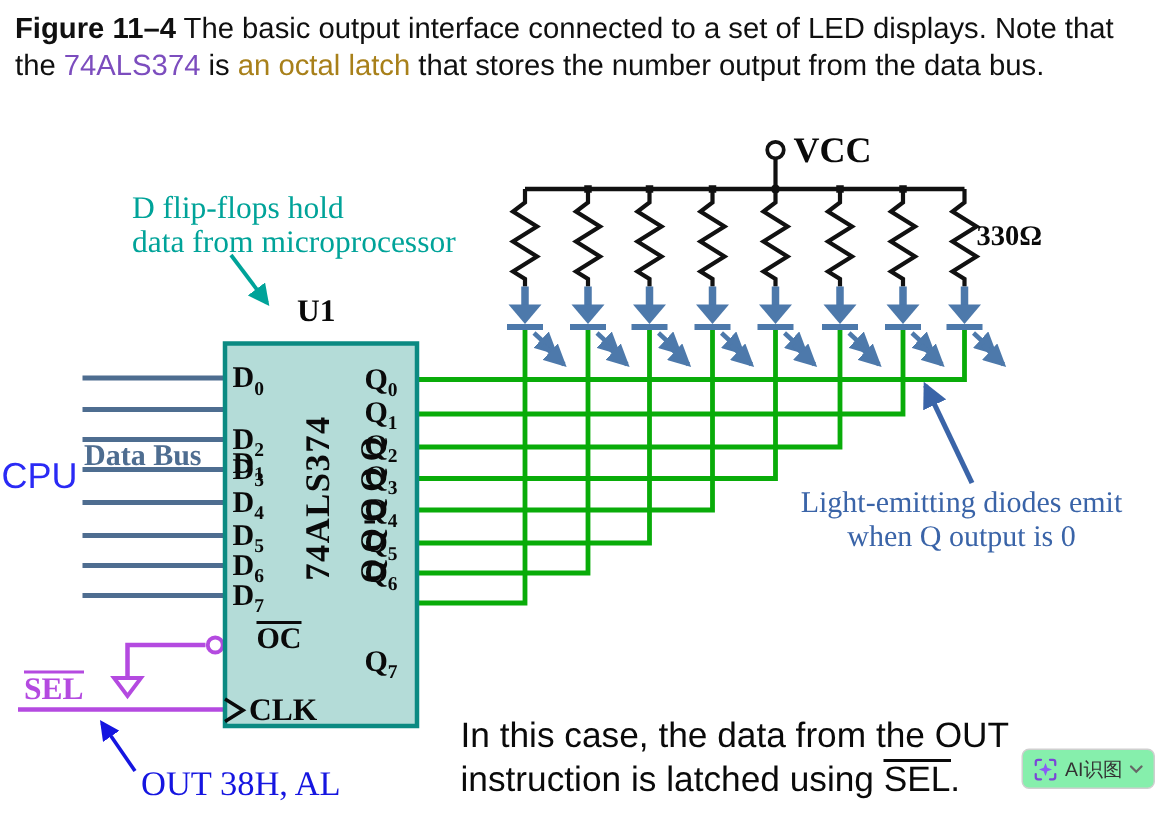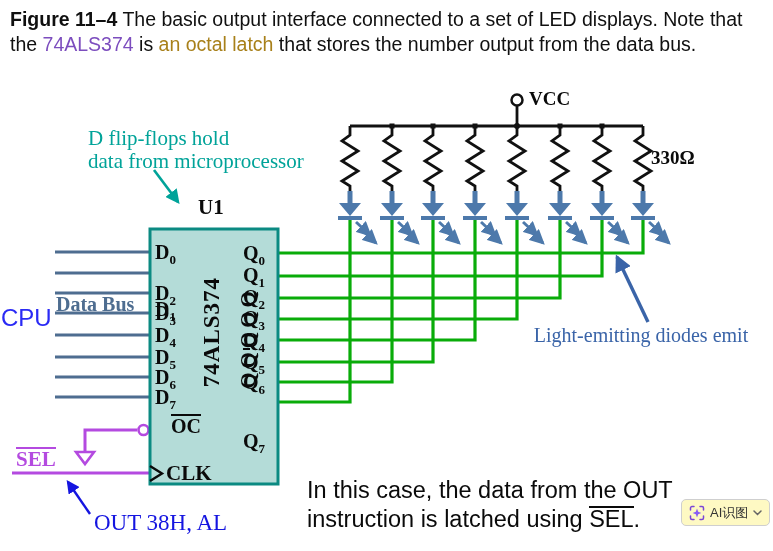--- a/index.html
+++ b/index.html
@@ -31,21 +31,21 @@
   .gnd{fill:#fff;stroke:var(--wire_purple,#b44ae0);stroke-width:2.6;}
   .bubble{fill:#fff;stroke:var(--wire_purple,#b44ae0);stroke-width:2.6;}
   .clkedge{fill:none;stroke:#0a0a0a;stroke-width:2.4;}
   .a-steel{stroke:var(--annotation_blue,#4a6fa5);stroke-width:3.4;fill:none;}
   .a-teal{stroke:var(--teal,#00a399);stroke-width:2.6;fill:none;}
   .a-royal{stroke:var(--out_blue,#2233dd);stroke-width:2.4;fill:none;}
   
   .lbl{position:absolute;white-space:nowrap;color:#0a0a0a;}
   .serifb{font-family:"Liberation Serif",serif;font-weight:bold;}
   .serif{font-family:"Liberation Serif",serif;}
-  .vcc{left:529px;top:88px;font-size:19px;}
+  .vcc{left:529px;top:88px;font-size:24px;}
   .res{left:651px;top:147px;font-size:19px;}
   .u1{left:198px;top:195px;font-size:21px;}
   .chippart{left:212px;top:332px;font-size:23px;letter-spacing:1px;
             transform:translate(-50%,-50%) rotate(-90deg);}
   .artifactq{left:248px;top:338px;font-size:21px;letter-spacing:4px;
             transform:translate(-50%,-50%) rotate(-90deg);}
   .oc{left:171px;top:414px;font-size:20px;}
   .clk{left:166px;top:461px;font-size:21px;}
   .pin{position:absolute;font-family:"Liberation Serif",serif;font-weight:bold;font-size:20px;
        color:#0a0a0a;height:24px;line-height:24px;}
@@ -60,21 +60,21 @@
            white-space:pre-line;}
   .note-led{left:523px;top:324px;width:236px;text-align:center;font-size:20px;line-height:23px;
             color:var(--annotation_blue,#3a64a8);white-space:normal;}
   .note-out{left:94px;top:510px;font-size:23px;color:var(--out_blue,#1515e0);}
   
   .bottomnote{position:absolute;left:307px;top:476px;width:420px;font-size:23.5px;
               line-height:29px;color:#0a0a0a;white-space:pre-line;}
   .bottomnote .ovl{border-top-width:2px;}
   
   .badge{position:absolute;left:681px;top:499px;height:27px;display:flex;align-items:center;
-         gap:5px;padding:0 7px;background:#fef9c3;border:1px solid #cfcfcf;border-radius:5px;
+         gap:5px;padding:0 7px;background:#86efac;border:1px solid #cfcfcf;border-radius:5px;
          box-sizing:border-box;cursor:pointer;}
   .badge-label{font-size:13px;color:#333;}
 </style>
 </head>
 <body>
 
 <div id="stage">
 
   <div class="caption"><b>Figure 11–4</b><span>  The basic output interface connected to a set of LED displays. Note that
 the </span><span class="c-part">74ALS374</span><span> is </span><span class="c-latch">an octal latch</span><span> that stores the number output from the data bus.</span></div>
@@ -187,20 +187,21 @@
     </div>
 
   <div class="lbl cpu">CPU</div>
   <div class="lbl serifb databus">Data Bus</div>
   <div class="lbl serifb sel"><span class="ovl">SEL</span></div>
 
   <div class="lbl serif note-ff">D flip-flops hold
 data from microprocessor</div>
   <div class="lbl serif note-led">
     <div>Light-emitting diodes emit</div>
+    <div>when Q output is 0</div>
   </div>
   <div class="lbl serif note-out">OUT 38H, AL</div>
 
   <div class="bottomnote"><span>In this case, the data from the OUT
 instruction is latched using </span><span class="ovl">SEL</span><span>.</span></div>
 
   <div class="badge">
     <svg width="16" height="16" viewBox="0 0 16 16">
       <path d="M1.5,5 V3 a1.5,1.5 0 0 1 1.5,-1.5 H5 M11,1.5 h2 a1.5,1.5 0 0 1 1.5,1.5 v2 M14.5,11 v2 a1.5,1.5 0 0 1 -1.5,1.5 h-2 M5,14.5 H3 a1.5,1.5 0 0 1 -1.5,-1.5 v-2" fill="none" stroke="#7b46d6" stroke-width="1.5" stroke-linecap="round"></path>
       <path d="M8,3.6 L9.2,6.8 L12.4,8 L9.2,9.2 L8,12.4 L6.8,9.2 L3.6,8 L6.8,6.8 Z" fill="#8a5cf5"></path>

